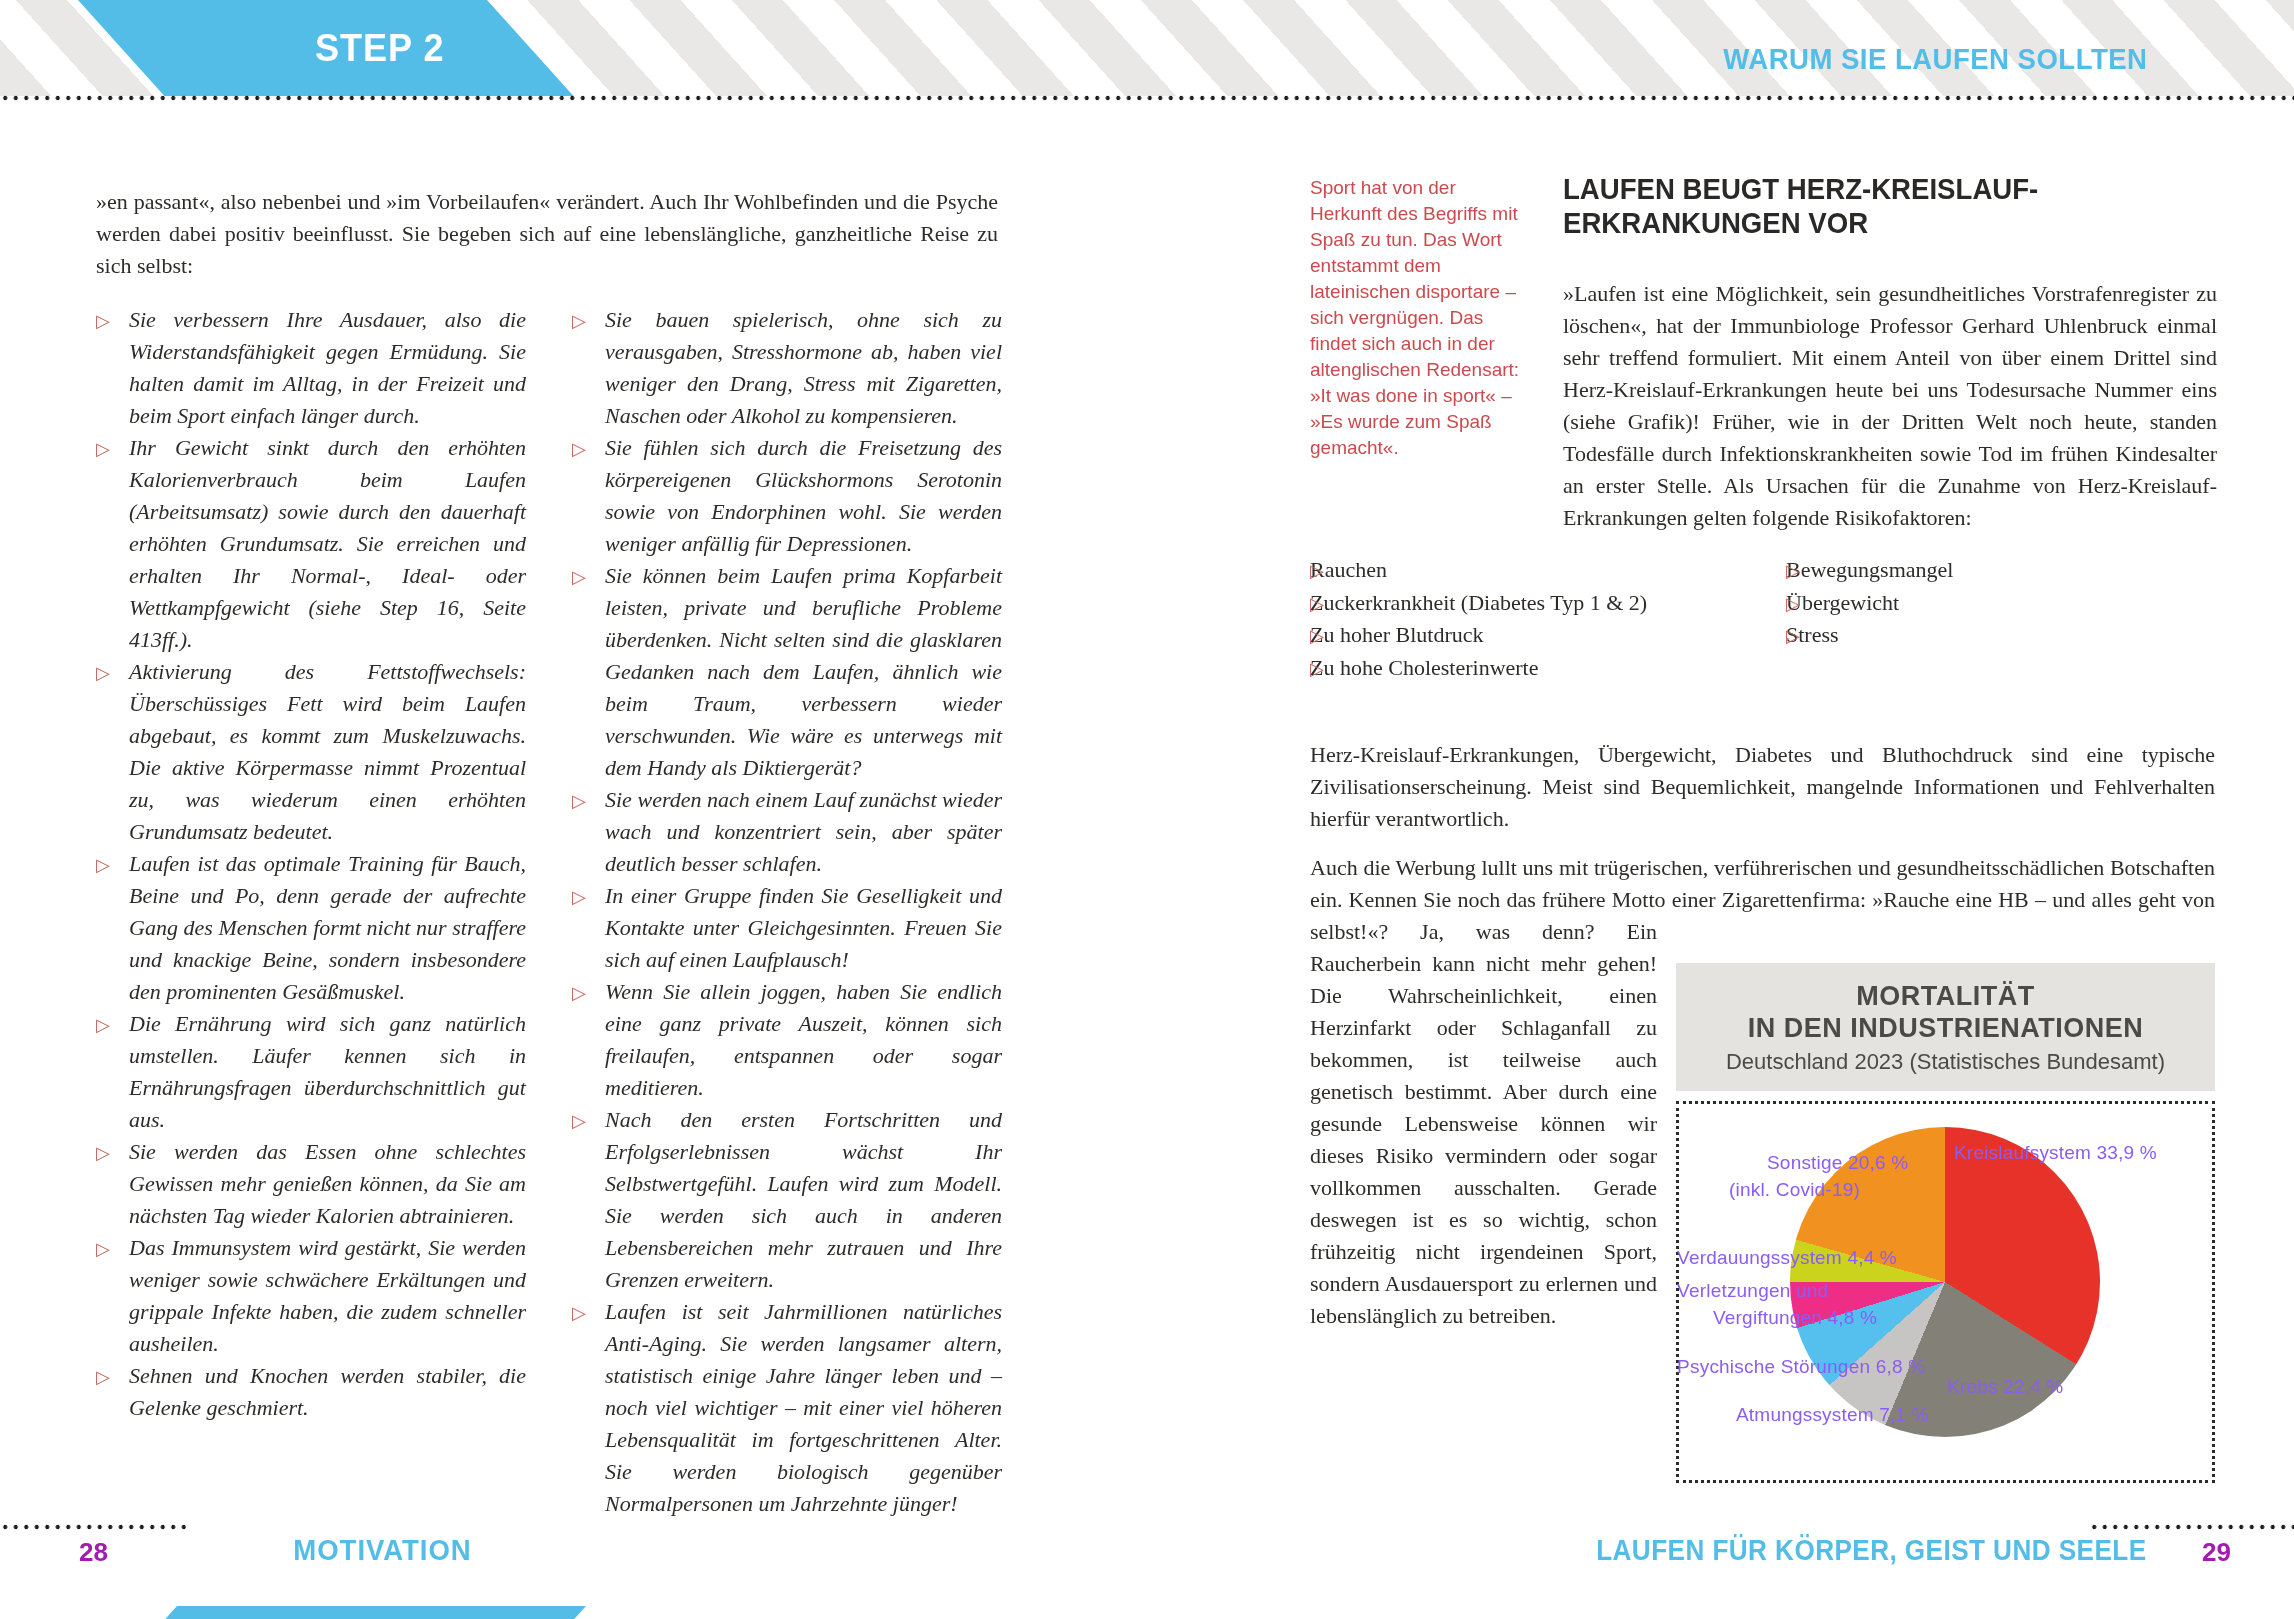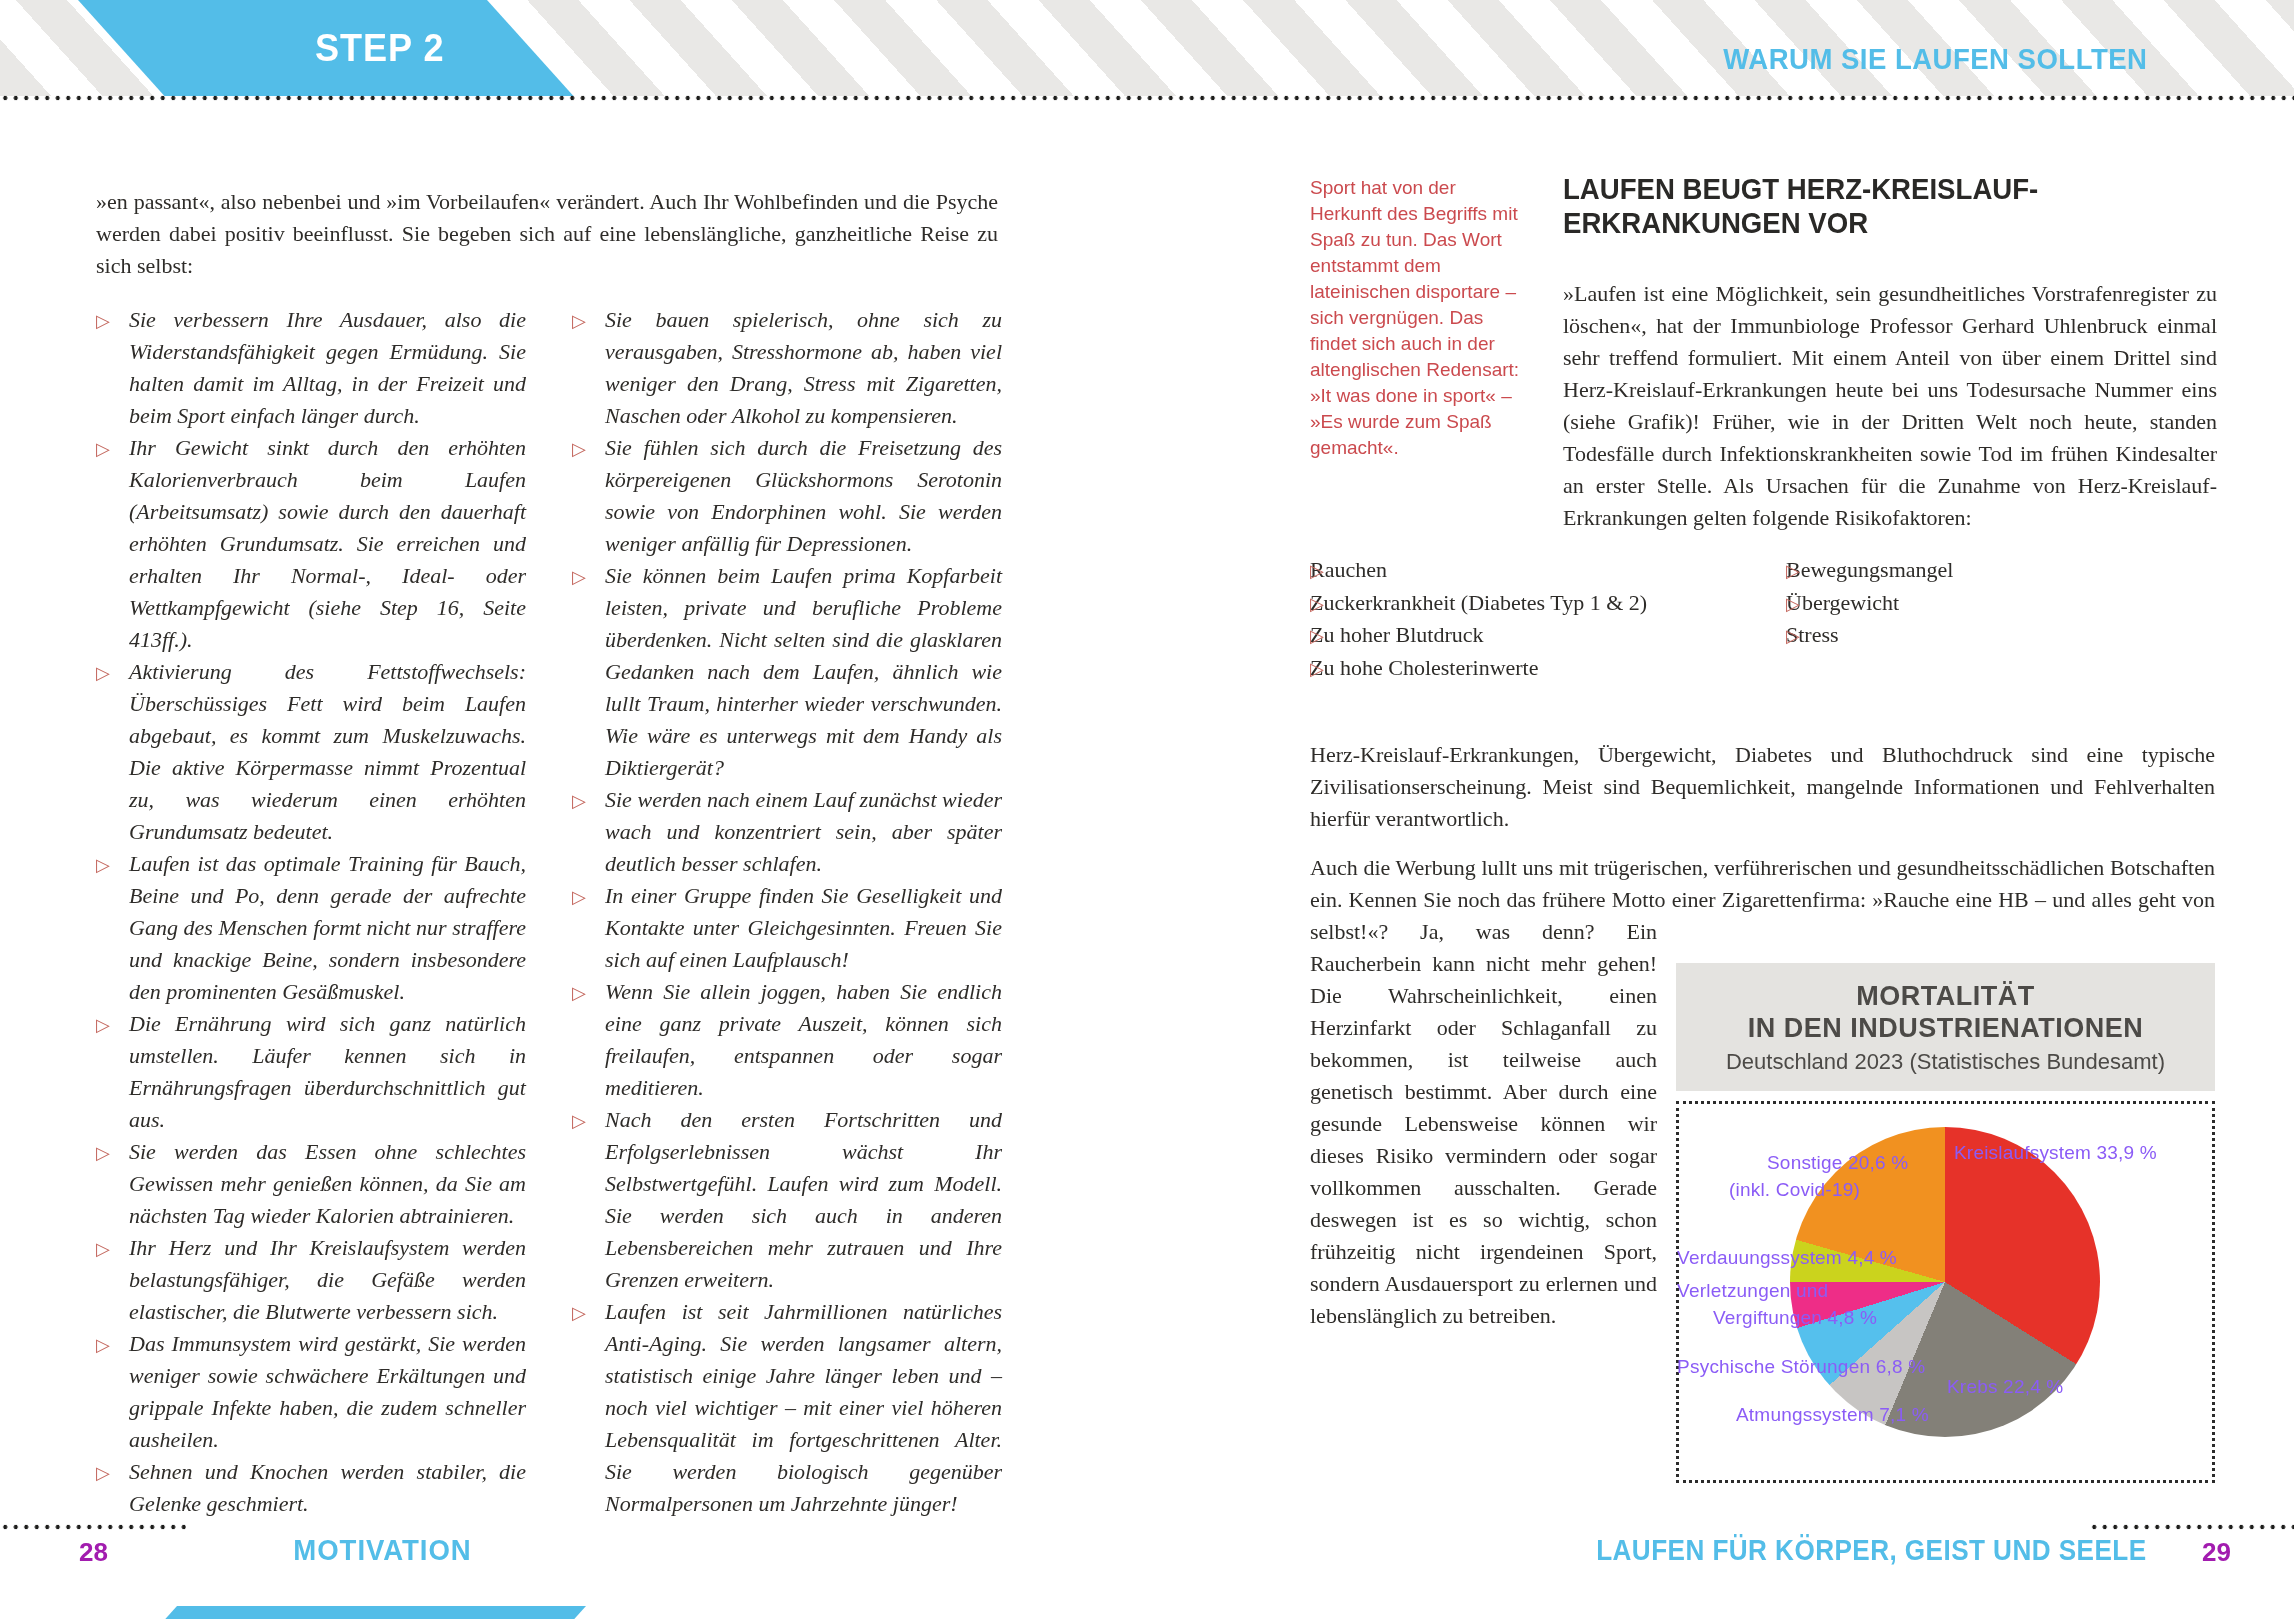--- a/index.html
+++ b/index.html
@@ -102,28 +102,27 @@
 
 <p class="abs serif justify intro">»en passant«, also nebenbei und »im Vorbeilaufen« verändert. Auch Ihr Wohlbefinden und die Psyche werden dabei positiv beeinflusst. Sie begeben sich auf eine lebenslängliche, ganzheitliche Reise zu sich selbst:</p>
 
 <ul class="abs serif bullets col1">
     <li>Sie verbessern Ihre Ausdauer, also die Widerstandsfähigkeit gegen Ermüdung. Sie halten damit im Alltag, in der Freizeit und beim Sport einfach länger durch.</li>
     <li>Ihr Gewicht sinkt durch den erhöhten Kalorienverbrauch beim Laufen (Arbeitsumsatz) sowie durch den dauerhaft erhöhten Grundumsatz. Sie erreichen und erhalten Ihr Normal-, Ideal- oder Wettkampfgewicht (siehe Step 16, Seite 413ff.).</li>
     <li>Aktivierung des Fettstoffwechsels: Überschüssiges Fett wird beim Laufen abgebaut, es kommt zum Muskelzuwachs. Die aktive Körpermasse nimmt Prozentual zu, was wiederum einen erhöhten Grundumsatz bedeutet.</li>
     <li>Laufen ist das optimale Training für Bauch, Beine und Po, denn gerade der aufrechte Gang des Menschen formt nicht nur straffere und knackige Beine, sondern insbesondere den prominenten Gesäßmuskel.</li>
     <li>Die Ernährung wird sich ganz natürlich umstellen. Läufer kennen sich in Ernährungsfragen überdurchschnittlich gut aus.</li>
     <li>Sie werden das Essen ohne schlechtes Gewissen mehr genießen können, da Sie am nächsten Tag wieder Kalorien abtrainieren.</li>
-    <li>Ihr Herz und Ihr Kreislaufsystem werden belastungsfähiger, die Gefäße werden elastischer, die Blutwerte verbessern sich.</li>
     <li>Das Immunsystem wird gestärkt, Sie werden weniger sowie schwächere Erkältungen und grippale Infekte haben, die zudem schneller ausheilen.</li>
     <li>Sehnen und Knochen werden stabiler, die Gelenke geschmiert.</li>
   </ul>
 <ul class="abs serif bullets col2">
     <li>Sie bauen spielerisch, ohne sich zu verausgaben, Stresshormone ab, haben viel weniger den Drang, Stress mit Zigaretten, Naschen oder Alkohol zu kompensieren.</li>
     <li>Sie fühlen sich durch die Freisetzung des körpereigenen Glückshormons Serotonin sowie von Endorphinen wohl. Sie werden weniger anfällig für Depressionen.</li>
-    <li>Sie können beim Laufen prima Kopfarbeit leisten, private und berufliche Probleme überdenken. Nicht selten sind die glasklaren Gedanken nach dem Laufen, ähnlich wie lullt Traum, hinterher wieder verschwunden. Wie wäre es unterwegs mit dem Handy als Diktiergerät?</li>
+    <li>Sie können beim Laufen prima Kopfarbeit leisten, private und berufliche Probleme überdenken. Nicht selten sind die glasklaren Gedanken nach dem Laufen, ähnlich wie beim Traum, verbessern wieder verschwunden. Wie wäre es unterwegs mit dem Handy als Diktiergerät?</li>
     <li>Sie werden nach einem Lauf zunächst wieder wach und konzentriert sein, aber später deutlich besser schlafen.</li>
     <li>In einer Gruppe finden Sie Geselligkeit und Kontakte unter Gleichgesinnten. Freuen Sie sich auf einen Laufplausch!</li>
     <li>Wenn Sie allein joggen, haben Sie endlich eine ganz private Auszeit, können sich freilaufen, entspannen oder sogar meditieren.</li>
     <li>Nach den ersten Fortschritten und Erfolgserlebnissen wächst Ihr Selbstwertgefühl. Laufen wird zum Modell. Sie werden sich auch in anderen Lebensbereichen mehr zutrauen und Ihre Grenzen erweitern.</li>
     <li>Laufen ist seit Jahrmillionen natürliches Anti-Aging. Sie werden langsamer altern, statistisch einige Jahre länger leben und – noch viel wichtiger – mit einer viel höheren Lebensqualität im fortgeschrittenen Alter. Sie werden biologisch gegenüber Normalpersonen um Jahrzehnte jünger!</li>
   </ul>
 
 <div class="abs dotline dot-left"></div>
 <div class="abs pageno pageno-left">28</div>
 <div class="abs footer-title footer-left-title">MOTIVATION</div>

